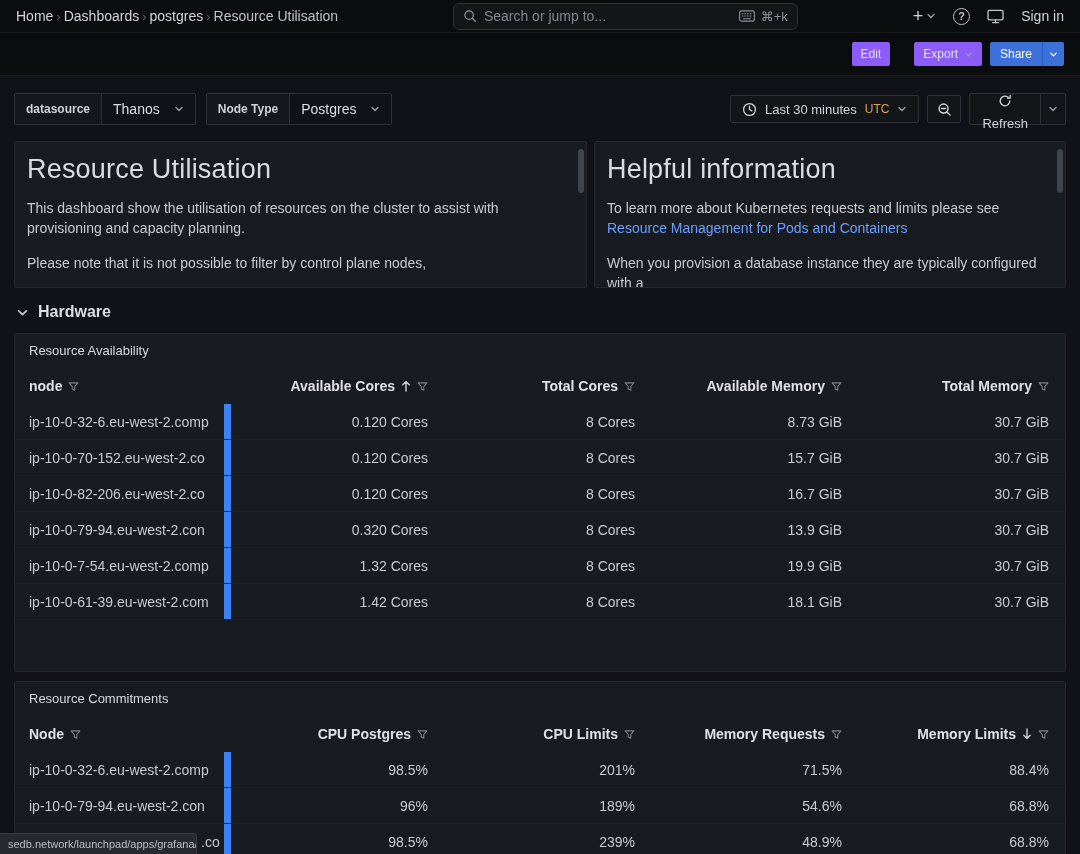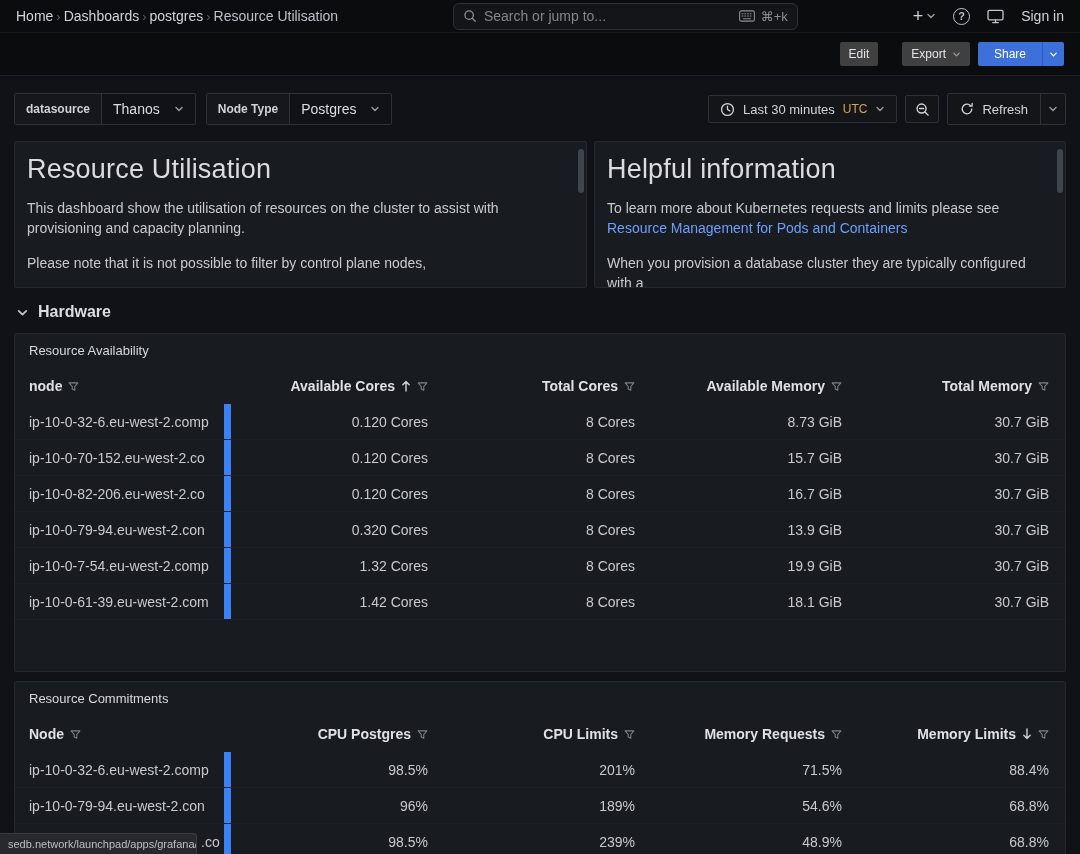--- a/index.html
+++ b/index.html
@@ -48,45 +48,45 @@
   .signin { color: #d2d4da; cursor: pointer; }
 
   
   .actionbar {
     height: 43px; background: #0b0c0e; border-bottom: 1px solid #1c1e22;
     display: flex; align-items: center; justify-content: flex-end; gap: 8px; padding: 0 16px;
   }
   .btn {
     height: 24px; display: inline-flex; align-items: center; gap: 6px;
     padding: 0 9px; border-radius: 2px; font-size: 12px;
-    background: #404040; color: #e3e4e9; border: none; font-family: inherit; cursor: pointer;
+    background: #8b5cf6; color: #e3e4e9; border: none; font-family: inherit; cursor: pointer;
   }
   .btn-edit { margin-right: 16px; }
   .btn-share-group { display: flex; height: 24px; border-radius: 2px; overflow: hidden; cursor: pointer; }
-  .btn-share { background: #3d71d9; color: #fff; padding: 0 16px; display: flex; align-items: center; font-size: 12px; }
+  .btn-share { background: #3d71d9; color: #fff; padding: 0 10px; display: flex; align-items: center; font-size: 12px; }
   .btn-share-caret { background: #3d71d9; border-left: 1px solid #2a5cc0; width: 22px; display: flex; align-items: center; justify-content: center; color: #fff; }
 
   
   .controls { display: flex; align-items: center; padding: 0 14px; margin-top: 17px; height: 32px; }
   .var-group { display: flex; height: 32px; border: 1px solid #2e3138; border-radius: 2px; margin-right: 10px; cursor: pointer; }
   .var-label {
     display: flex; align-items: center; padding: 0 11px; font-size: 12px; font-weight: 600;
     color: #cfd1d7; border-right: 1px solid #2e3138; background: #16171c;
   }
   .var-value { display: flex; align-items: center; gap: 14px; padding: 0 11px; font-size: 14px; color: #dcdde2; }
   .controls-right { margin-left: auto; display: flex; align-items: center; gap: 8px; }
   .ctl-btn {
     height: 28px; display: flex; align-items: center; gap: 8px; padding: 0 11px;
     border: 1px solid #2e3138; border-radius: 2px; background: #141519;
     color: #d2d4da; font-size: 13px; cursor: pointer;
   }
   .ctl-icon-btn { width: 34px; justify-content: center; padding: 0; }
   .tz { color: #d8a35a; font-size: 12px; }
   .refresh-group { display: flex; height: 32px; border: 1px solid #2e3138; border-radius: 2px; background: #141519; cursor: pointer; }
-  .refresh-main { display: flex; align-items: center; gap: 8px; padding: 0 12px; color: #d2d4da; font-size: 13px; }
+  .refresh-main { display: flex; align-items: center; gap: 8px; padding: 0 12px; color: #d2d4da; font-size: 13px; flex-direction: column; }
   .refresh-caret { width: 25px; display: flex; align-items: center; justify-content: center; border-left: 1px solid #2e3138; color: #9a9da5; }
 
   
   .text-panels { display: flex; gap: 7px; padding: 0 14px; margin-top: 16px; height: 147px; }
   .panel {
     background: #181b1f; border: 1px solid #25282e; border-radius: 2px;
     position: relative; overflow: hidden;
   }
   .text-panel { padding: 8px 16px 0 12px; }
   .panel-left { width: 573px; }
@@ -278,21 +278,21 @@
 <div class="text-panels">
   <div class="panel text-panel panel-left">
     <div class="panel-h1">Resource Utilisation</div>
     <p class="panel-para">This dashboard show the utilisation of resources on the cluster to assist with provisioning and capacity planning.</p>
     <p class="panel-para">Please note that it is not possible to filter by control plane nodes,</p>
     <div class="scroll-thumb"></div>
   </div>
   <div class="panel text-panel panel-right">
     <div class="panel-h1">Helpful information</div>
     <p class="panel-para"><span>To learn more about Kubernetes requests and limits please see </span><a class="link">Resource Management for Pods and Containers</a></p>
-    <p class="panel-para">When you provision a database cluster they are typically configured with a</p>
+    <p class="panel-para">When you provision a database instance they are typically configured with a</p>
     <div class="scroll-thumb"></div>
   </div>
 </div>
 
 <div class="section-header">
   <span class="section-chevron">
     <svg width="13" height="13" viewBox="0 0 12 12">
         <path d="M2.5 4.5L6 8l3.5-3.5" fill="none" stroke="currentColor" stroke-width="1.6" stroke-linecap="round" stroke-linejoin="round"></path>
       </svg>
   </span>

